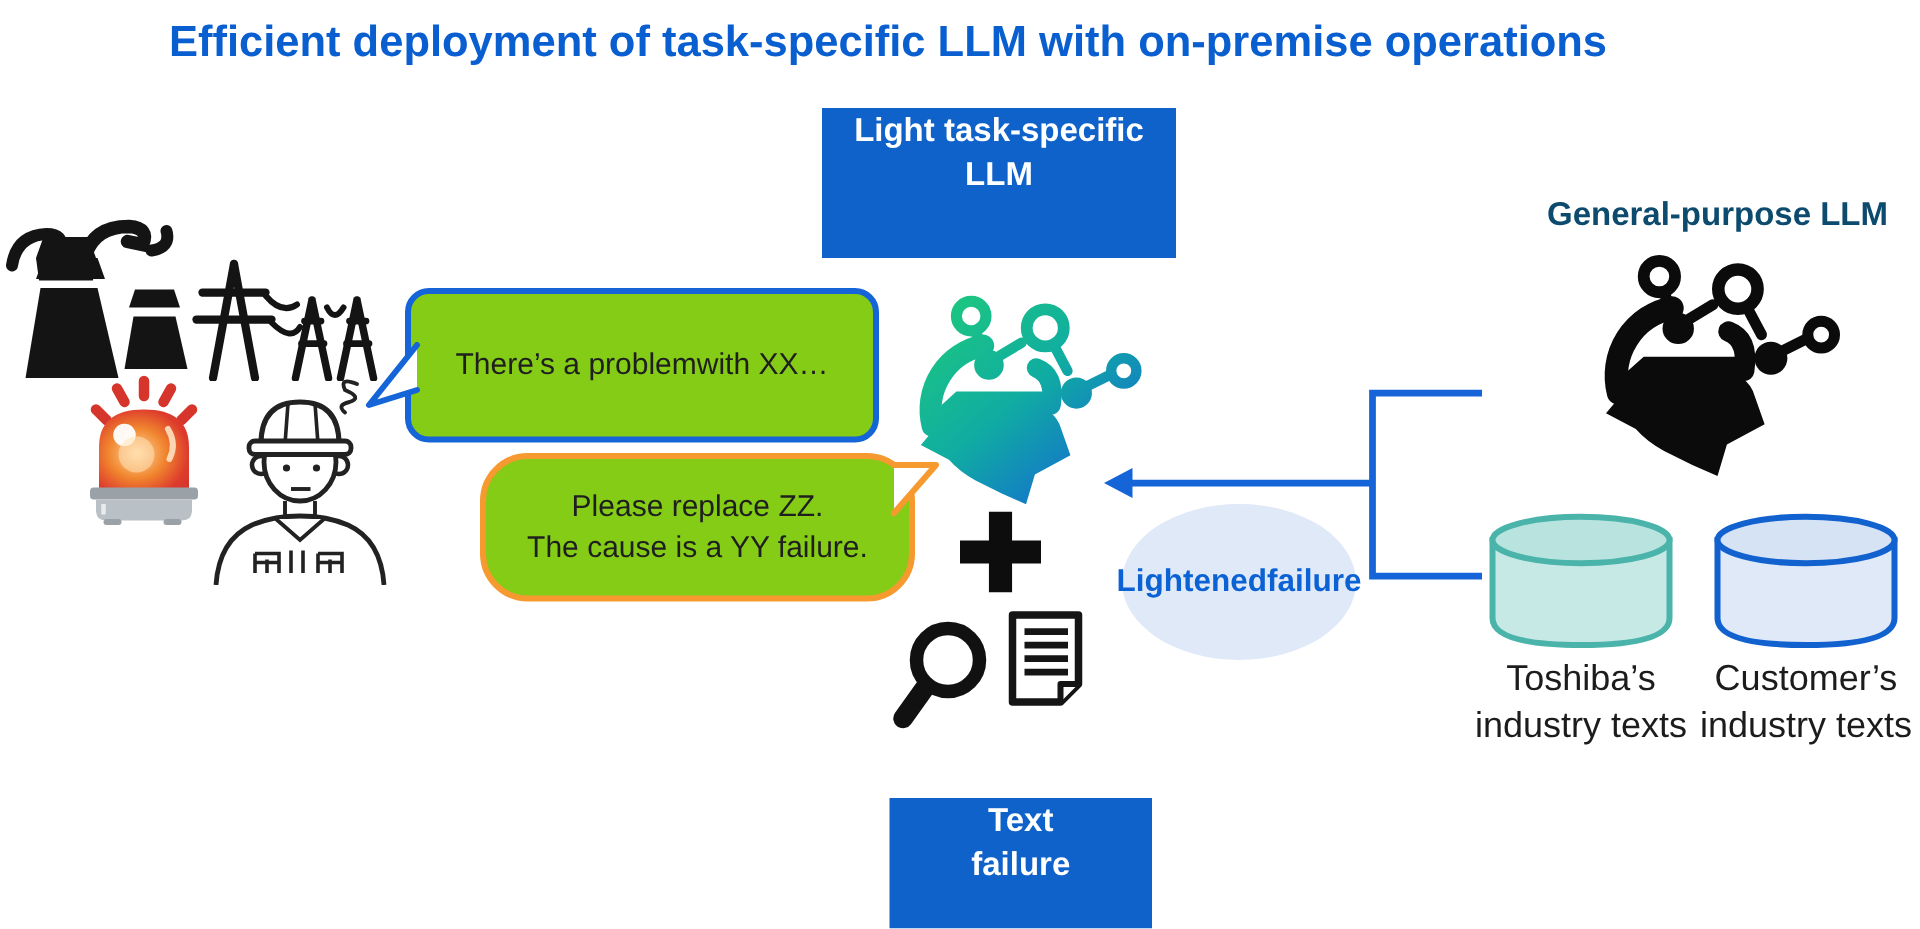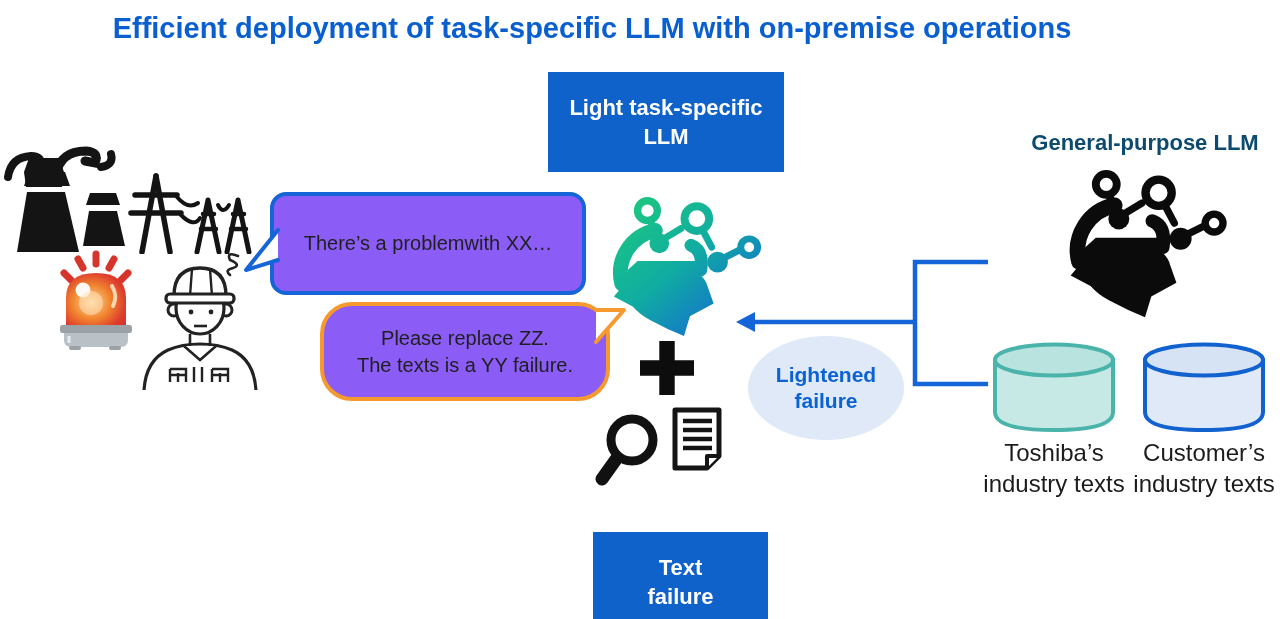--- a/index.html
+++ b/index.html
@@ -2,31 +2,31 @@
 <html><head>
 <meta charset="utf-8">
 <style>
   html,body{margin:0;padding:0;background:#fff;}
   #stage{position:relative;width:1280px;height:619px;background:#fff;overflow:hidden;
          font-family:"Liberation Sans","DejaVu Sans",sans-serif;}
   .abs{position:absolute;}
   #title{left:0;top:12px;width:1184px;text-align:center;font-size:29px;font-weight:bold;
          color:#0a5fd0;letter-spacing:0;}
   .blue-box{background:#0e62ca;color:#fff;font-weight:bold;display:flex;flex-direction:column;
-            align-items:center;justify-content:center;text-align:center;line-height:1.32;}
+            align-items:center;justify-content:flex-start;text-align:center;line-height:1.32;}
   #light-llm-box{left:548px;top:72px;width:236px;height:100px;font-size:22px;}
   #text-analysis-box{left:593px;top:532px;width:175px;height:100px;font-size:22px;}
-  .bubble{background:#8b5cf6;border-style:solid;border-width:4px;border-radius:16px;
+  .bubble{background:#84cc16;border-style:solid;border-width:4px;border-radius:16px;
           display:flex;flex-direction:column;align-items:center;justify-content:center;
           text-align:center;color:#1f1f1f;font-size:20px;line-height:1.35;}
   #bubble-problem{left:270px;top:192px;width:308px;height:95px;border-color:#1565d8;}
   #bubble-reply{left:320px;top:302px;width:282px;height:91px;border-color:#f6992e;border-radius:32px;}
   .nowrap{white-space:nowrap;}
   #lightened-ellipse{left:748px;top:336px;width:156px;height:104px;background:#dfe9f7;
-          border-radius:50%;display:flex;flex-direction:column;align-items:center;
+          border-radius:50%;display:flex;align-items:center;
           justify-content:center;text-align:center;color:#0b62d4;font-weight:bold;
           font-size:21px;line-height:1.25;}
   #gp-llm-label{left:1020px;top:130px;width:250px;text-align:center;font-size:22px;
           font-weight:bold;color:#0c4a6e;white-space:nowrap;}
   .db-label{width:184px;text-align:center;font-size:24px;color:#1c1c1c;line-height:1.3;}
   #toshiba-label{left:962px;top:437px;}
   #customer-label{left:1112px;top:437px;}
 </style>
 </head>
 <body>
@@ -133,21 +133,21 @@
 
   <div id="bubble-problem" class="abs bubble">
     <div class="nowrap">There’s a problemwith XX…</div>
   </div>
   <svg class="abs" style="left:242px;top:228px;" width="40" height="52" viewBox="0 0 40 52">
     <path d="M36,2 L4,42 L36,32" fill="#ffffff" stroke="#1565d8" stroke-width="4" stroke-linecap="round" stroke-linejoin="round"></path>
   </svg>
 
   <div id="bubble-reply" class="abs bubble">
     <div class="nowrap">Please replace ZZ.</div>
-    <div class="nowrap">The texts is a YY failure.</div>
+    <div class="nowrap">The cause is a YY failure.</div>
   </div>
   <svg class="abs" style="left:592px;top:306px;" width="40" height="42" viewBox="0 0 40 42">
     <path d="M4,4 L32,4 L4,36" fill="#ffffff" stroke="#f6992e" stroke-width="4" stroke-linecap="round" stroke-linejoin="round"></path>
   </svg>
 
   <svg class="abs" style="left:600px;top:186px;" width="168" height="160" viewBox="0 0 170 162">
     <defs>
       <linearGradient id="gt" gradientUnits="userSpaceOnUse" x1="20" y1="10" x2="140" y2="150">
         <stop offset="0" stop-color="#1eca7b"></stop>
         <stop offset="0.5" stop-color="#10aca2"></stop>

